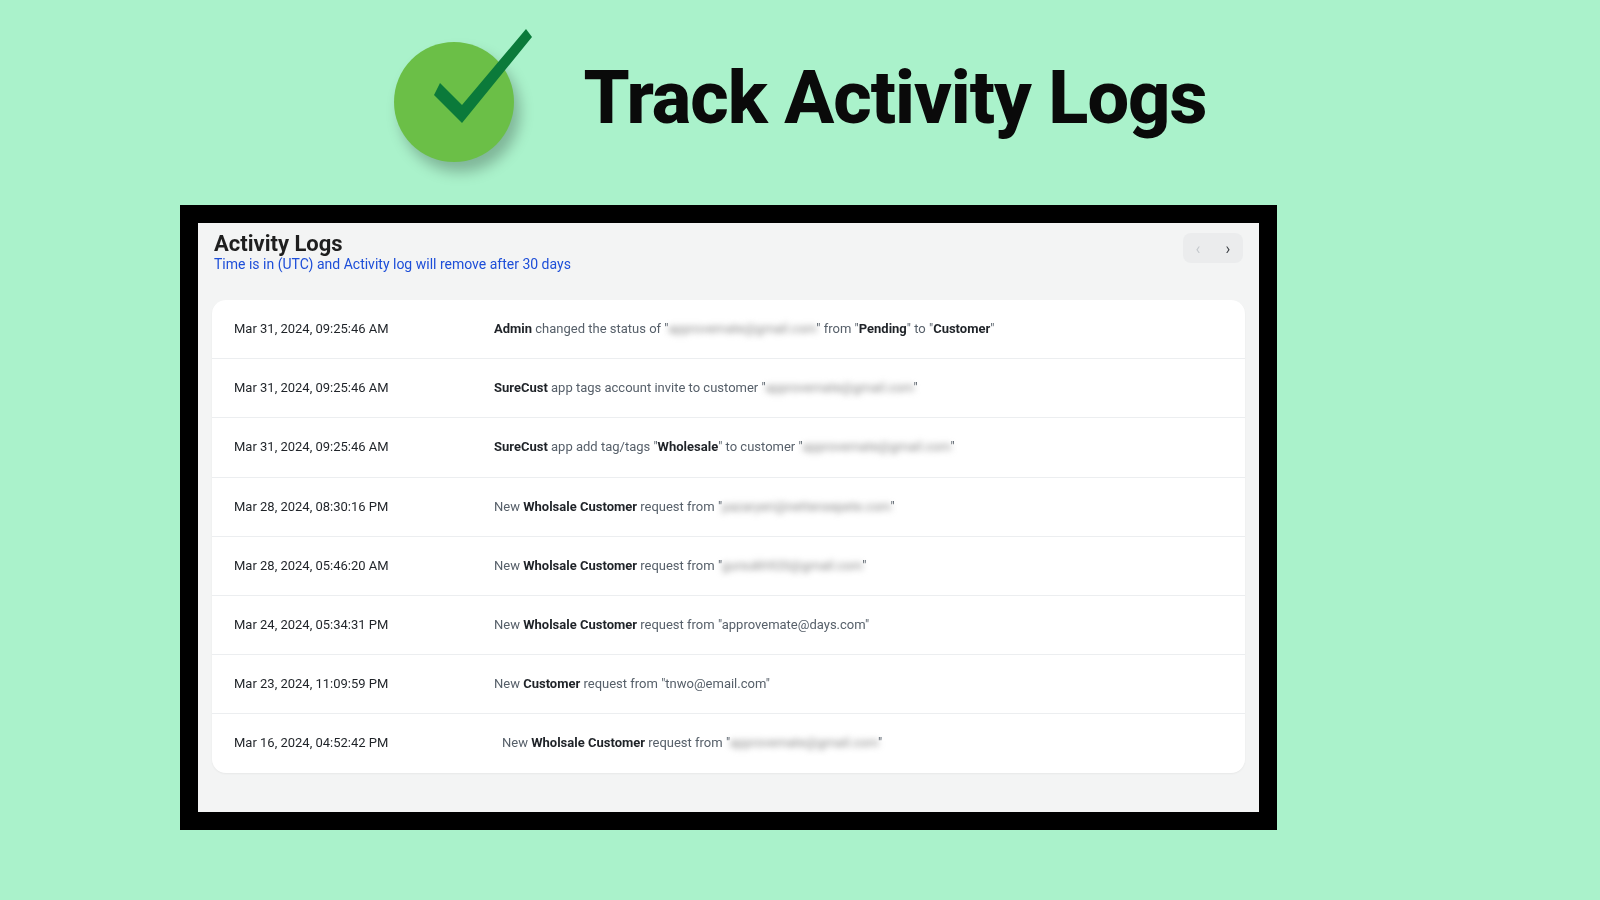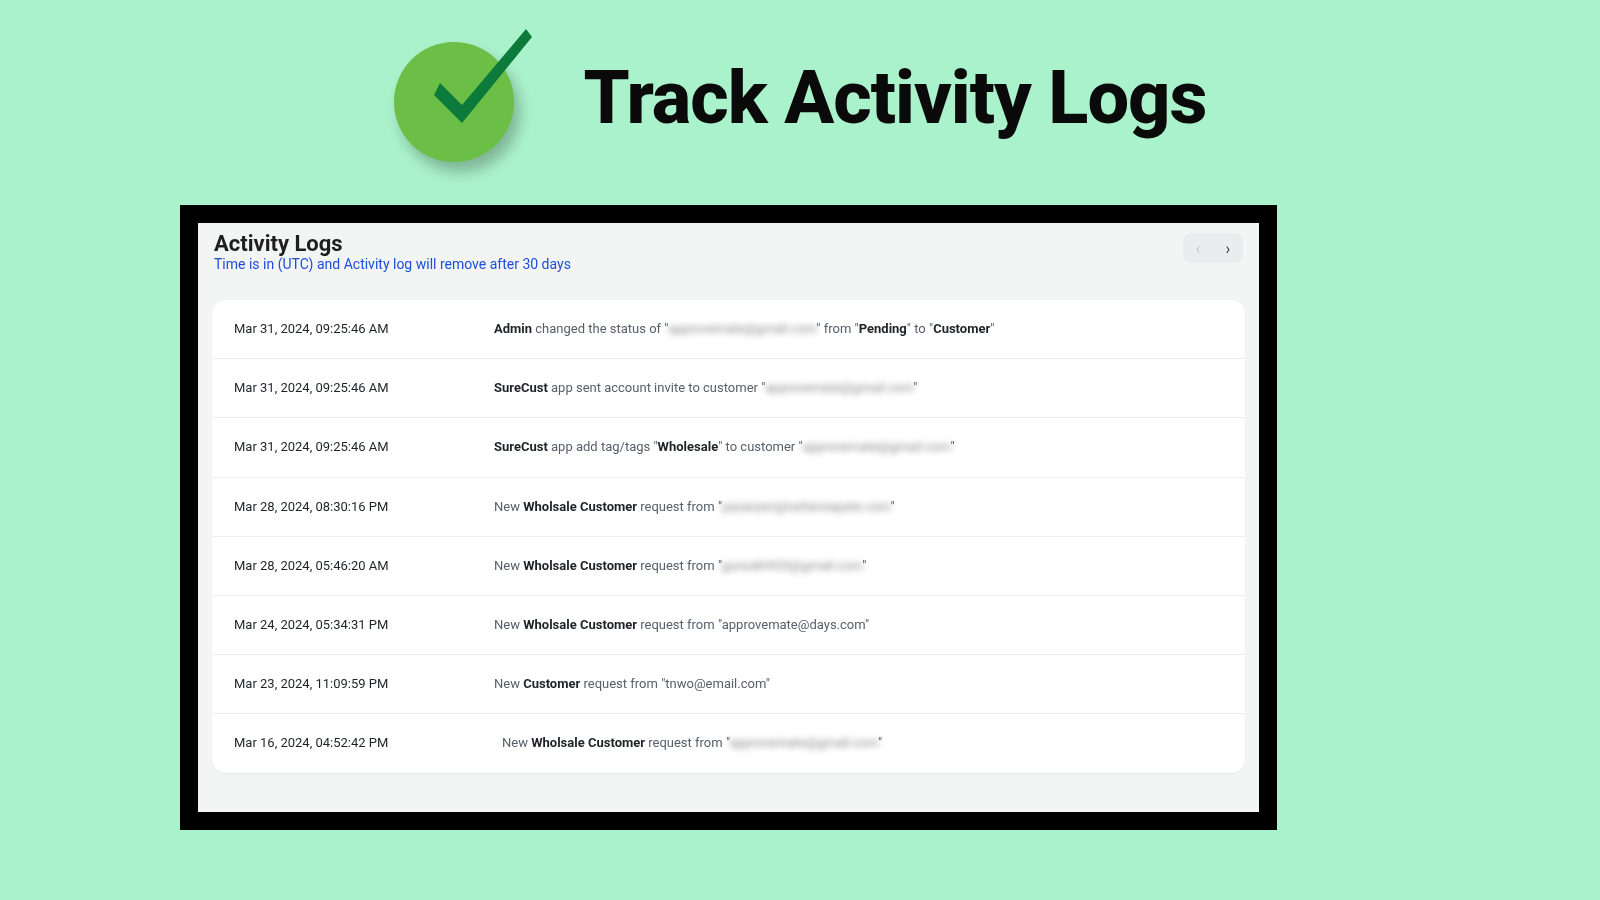--- a/index.html
+++ b/index.html
@@ -158,21 +158,21 @@
       </div>
     </div>
 
     <div class="log-card" id="log-card">
         <div class="log-row">
           <div class="log-time">Mar 31, 2024, 09:25:46 AM</div>
           <div class="log-msg"><strong>Admin</strong><span> changed the status of "</span><span class="blur">approvemate@gmail.com</span><span>" from "</span><strong>Pending</strong><span>" to "</span><strong>Customer</strong><span>"</span></div>
         </div>
         <div class="log-row">
           <div class="log-time">Mar 31, 2024, 09:25:46 AM</div>
-          <div class="log-msg"><strong>SureCust</strong><span> app sent account invite to customer "</span><span class="blur">approvemate@gmail.com</span><span>"</span></div>
+          <div class="log-msg"><strong>SureCust</strong><span> app tags account invite to customer "</span><span class="blur">approvemate@gmail.com</span><span>"</span></div>
         </div>
         <div class="log-row">
           <div class="log-time">Mar 31, 2024, 09:25:46 AM</div>
           <div class="log-msg"><strong>SureCust</strong><span> app add tag/tags "</span><strong>Wholesale</strong><span>" to customer "</span><span class="blur">approvemate@gmail.com</span><span>"</span></div>
         </div>
         <div class="log-row">
           <div class="log-time">Mar 28, 2024, 08:30:16 PM</div>
           <div class="log-msg"><span>New </span><strong>Wholsale Customer</strong><span> request from "</span><span class="blur">pazaryeri@nettensepete.com</span><span>"</span></div>
         </div>
         <div class="log-row">

